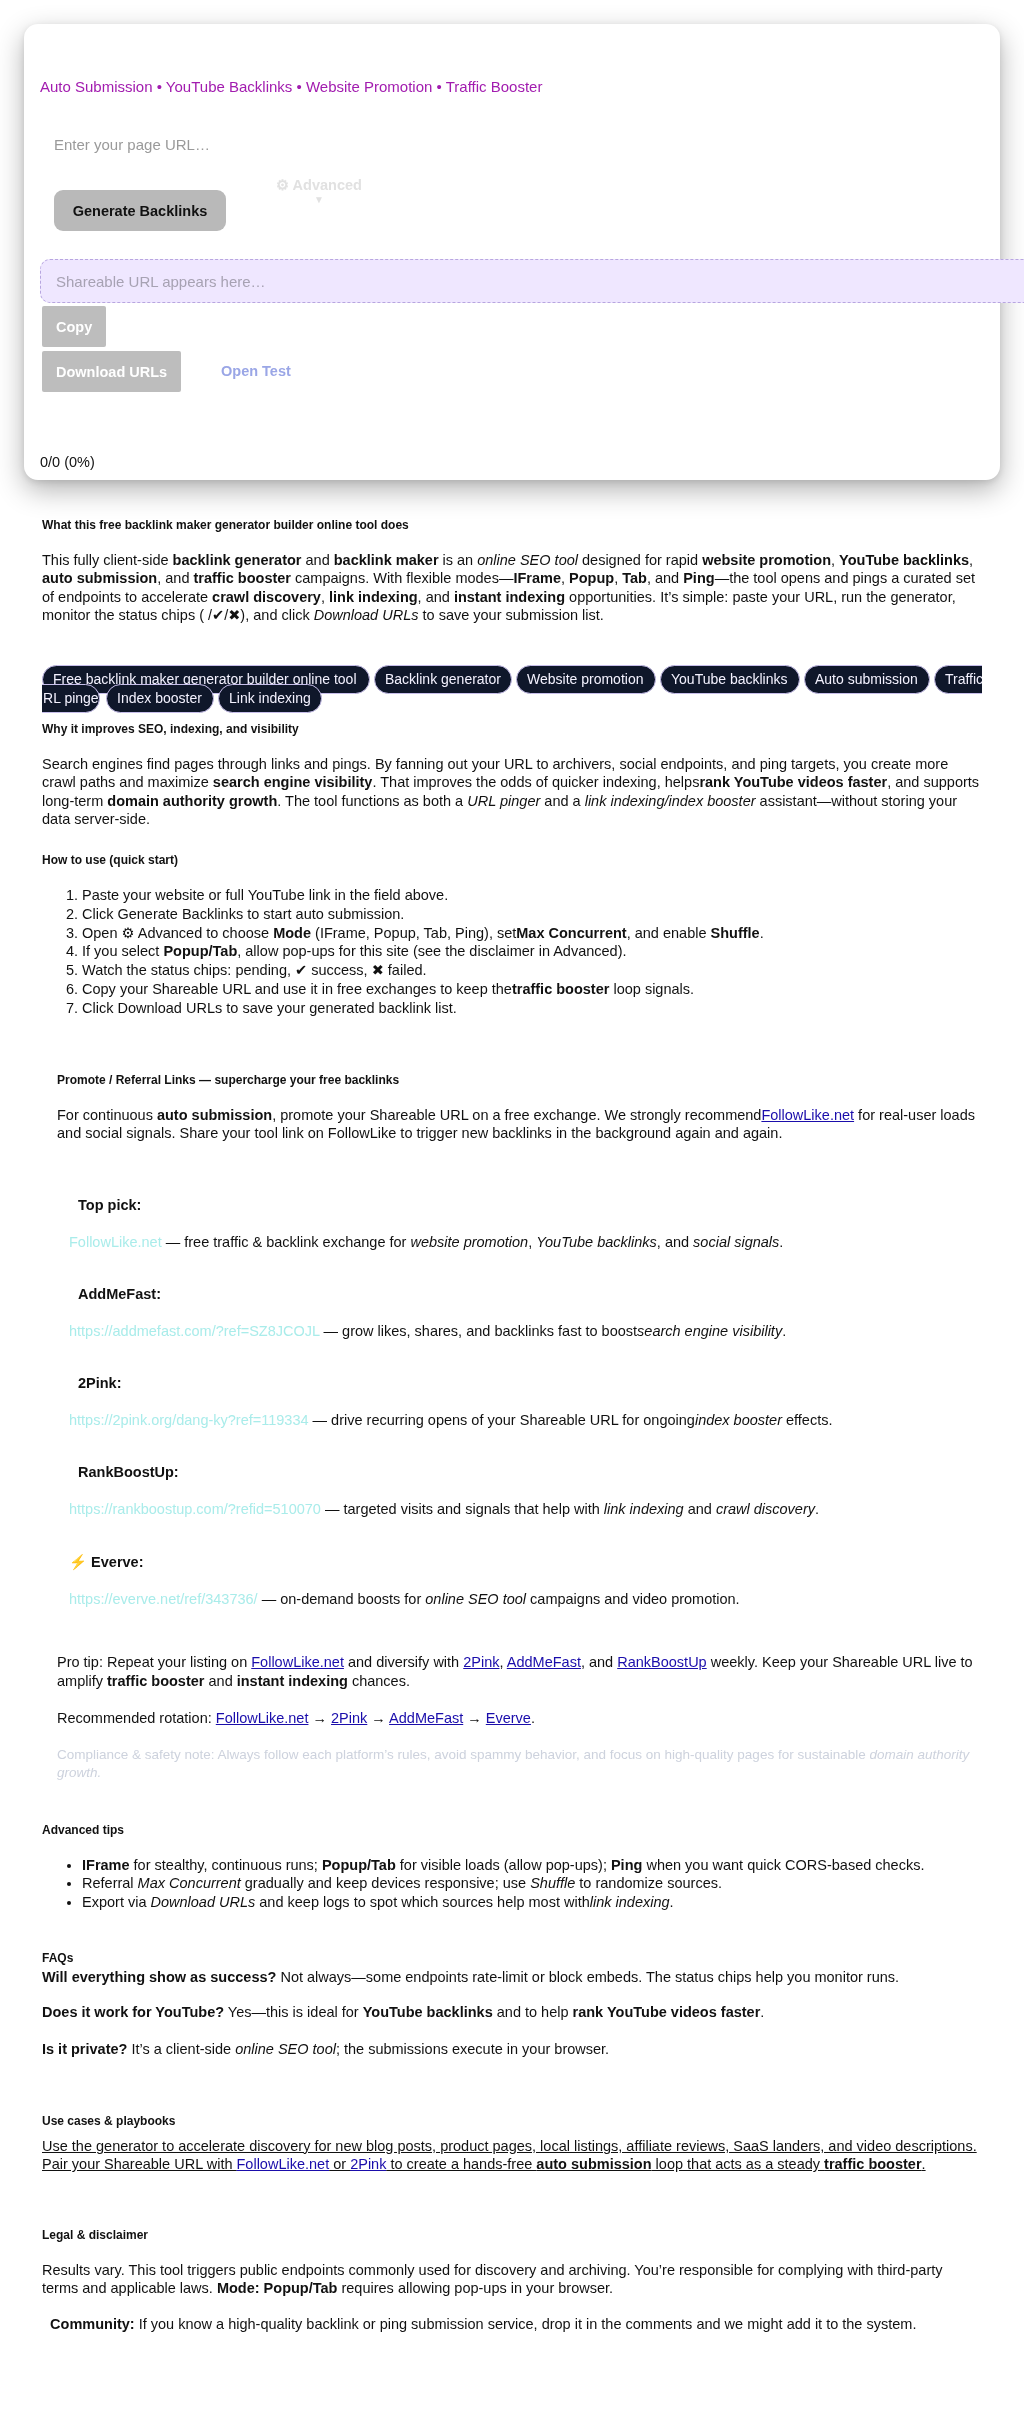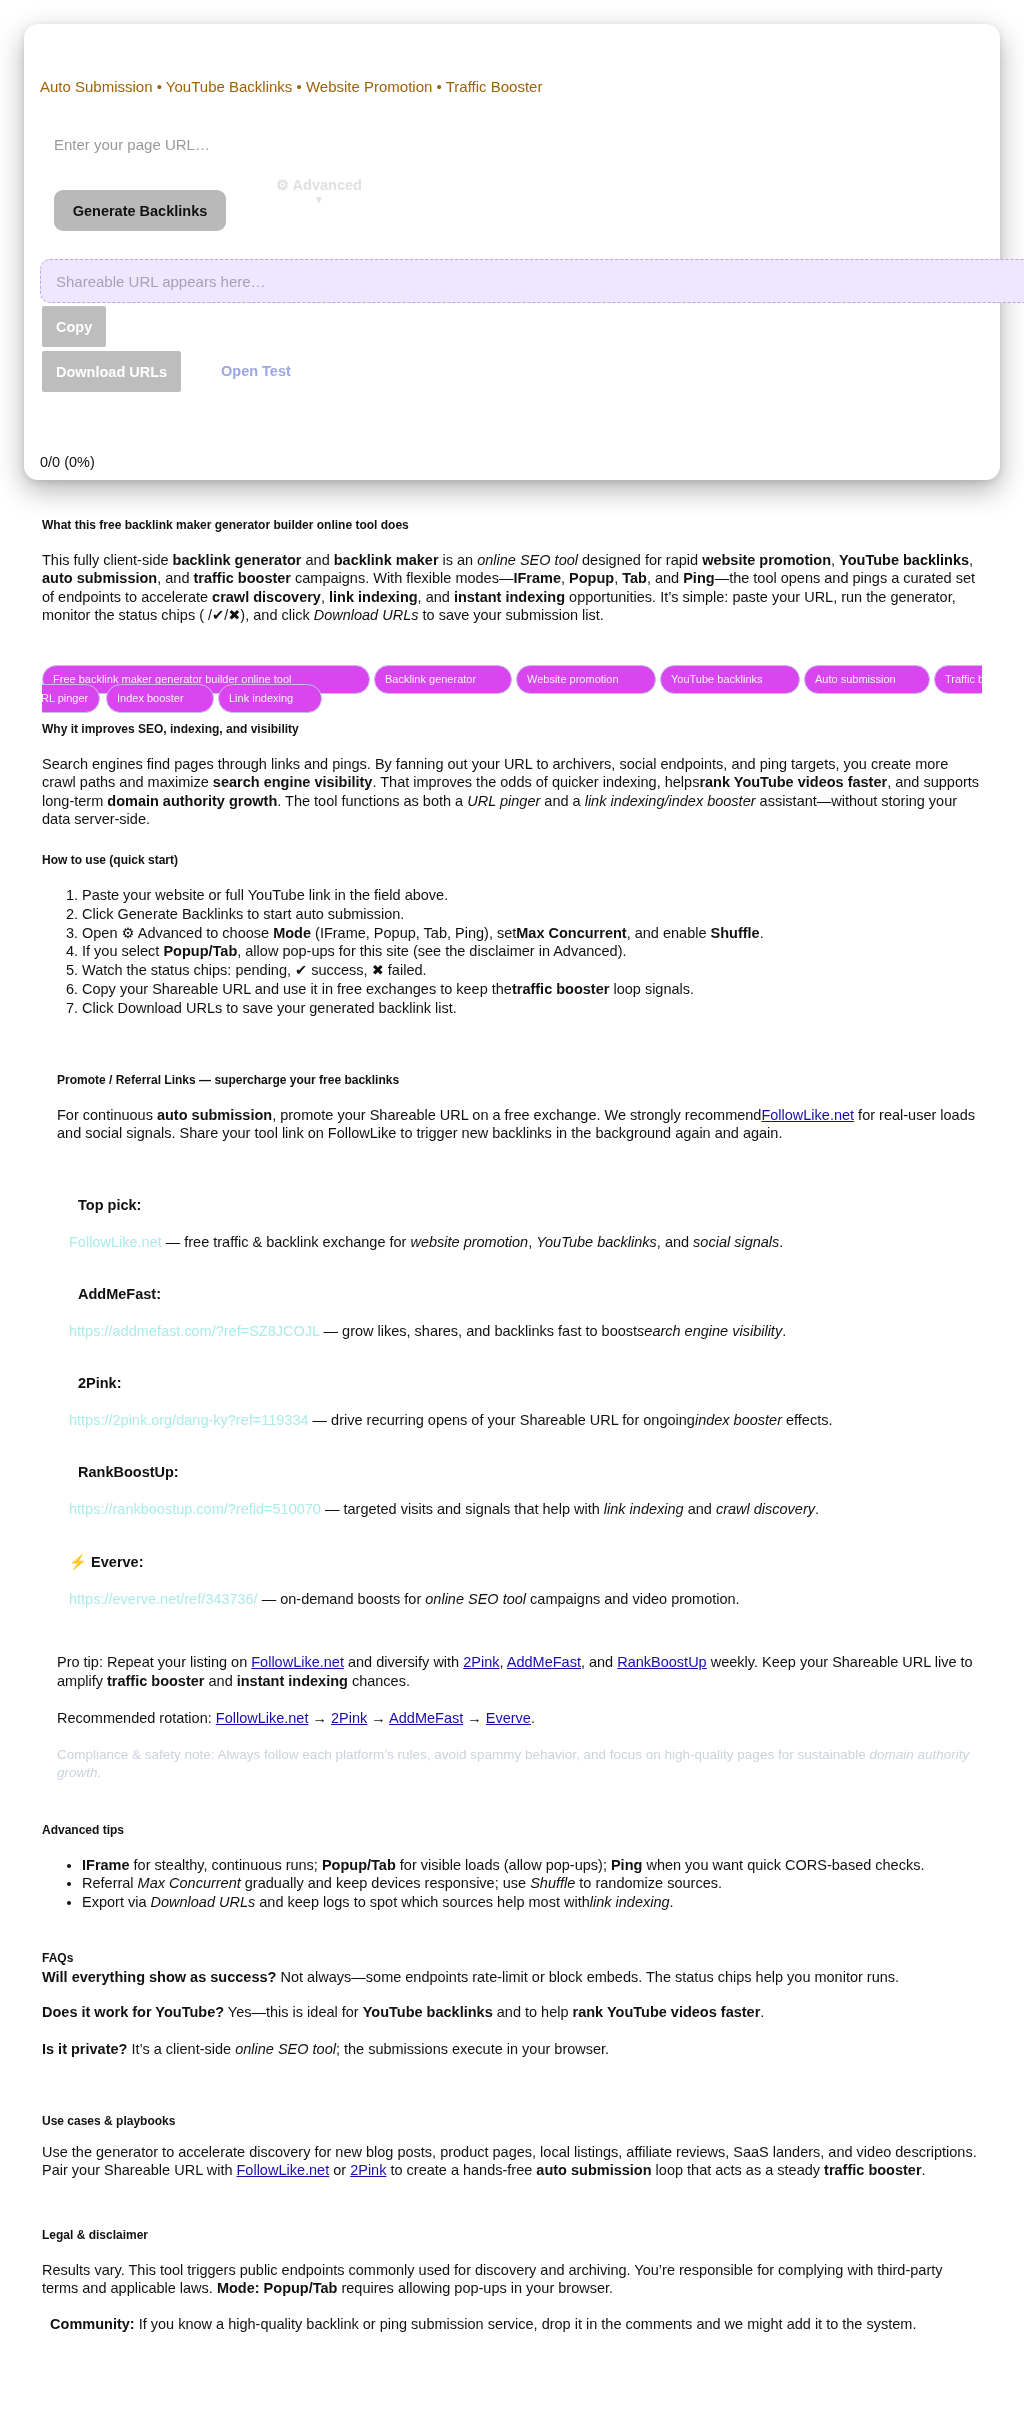--- a/index.html
+++ b/index.html
@@ -13,21 +13,21 @@
     line-height: 1.32;
   }
   .card {
     position: absolute;
     left: 24px; top: 24px;
     width: 976px; height: 456px;
     background: #fff;
     border-radius: 14px;
     box-shadow: 0 10px 28px rgba(0,0,0,0.30), 0 2px 6px rgba(0,0,0,0.10);
   }
-  .tagline { position: absolute; left: 16px; top: 53px; font-size: 15px; color: #a16207; }
+  .tagline { position: absolute; left: 16px; top: 53px; font-size: 15px; color: #a21caf; }
   .url-input {
     position: absolute; left: 30px; top: 100px; width: 400px; height: 40px;
     border: none; outline: none; background: transparent;
     font-family: Liberation Sans, sans-serif; font-size: 15px; color: #111; padding: 0;
   }
   .url-input::placeholder { color: #9a9a9a; }
   .btn-generate {
     position: absolute; left: 30px; top: 166px; width: 172px; height: 41px;
     background: #b9b9b9; border: none; border-radius: 9px;
     font-family: "Liberation Sans", sans-serif; font-weight: bold; font-size: 14.5px; color: #111;
@@ -48,22 +48,22 @@
     border-radius: 2px; font-family: "Liberation Sans", sans-serif; font-weight: bold; font-size: 14.5px; padding: 0 14px;
   }
   .btn-copy { left: 18px; top: 282px; }
   .btn-download { left: 18px; top: 327px; }
   .open-test { position: absolute; left: 197px; top: 338px; color: #9aa6e6; font-weight: bold; font-size: 14.5px; text-decoration: none; }
   .progress { position: absolute; left: 16px; top: 429px; font-size: 14.5px; }
   h2 { font-size: 12px; margin: 0; font-weight: bold; }
   p { margin: 0; }
   .chip {
     position: absolute; height: 29px; border-radius: 15px;
-    background: #d946ef; border: 1px solid #c6bde9; color: #f4f2ff;
-    font-size: 11px; line-height: 27px; padding: 0 10px; white-space: nowrap; overflow: hidden;
+    background: #0f172a; border: 1px solid #c6bde9; color: #f4f2ff;
+    font-size: 14px; line-height: 27px; padding: 0 10px; white-space: nowrap; overflow: hidden;
   }
   a.link { color: #1a0dab; text-decoration: underline; }
   a.ref { color: #a9ecea; text-decoration: none; }
   ol, ul { margin: 0; padding-left: 40px; }
   li { margin: 0; }
   .muted { color: #cdd2dd; }
   .abs { position: absolute; }
 </style>
 </head>
 <body>
@@ -177,21 +177,21 @@
 
 <div class="abs" style="left:42px; top:1951px; width:940px;" data-name="section-faqs">
   <h2 data-name="section-heading">FAQs</h2>
   <p style="margin-top:1px; line-height:1.28;" data-name="faq-item"><b>Will everything show as success?</b><span> Not always—some endpoints rate-limit or block embeds. The status chips help you monitor runs.</span></p>
   <p style="margin-top:17px;" data-name="faq-item"><b>Does it work for YouTube?</b><span> Yes—this is ideal for </span><b>YouTube backlinks</b><span> and to help </span><b>rank YouTube videos faster</b><span>.</span></p>
   <p style="margin-top:17px;" data-name="faq-item"><b>Is it private?</b><span> It’s a client-side </span><i>online SEO tool</i><span>; the submissions execute in your browser.</span></p>
 </div>
 
 <div class="abs" style="left:42px; top:2114px; width:940px;" data-name="section-usecases">
   <h2 data-name="section-heading">Use cases &amp; playbooks</h2>
-  <p style="margin-top:13px; line-height:1.28;" data-name="usecases-paragraph">
+  <p style="margin-top:7px; line-height:1.28;text-decoration:underline;" data-name="usecases-paragraph">
     <span>Use the generator to accelerate discovery for new blog posts, product pages, local listings, affiliate reviews, SaaS landers, and video descriptions. Pair your Shareable URL with </span><a class="link" href="#" data-name="followlike-link">FollowLike.net</a><span> or </span><a class="link" href="#" data-name="2pink-link">2Pink</a><span> to create a hands-free </span><b>auto submission</b><span> loop that acts as a steady </span><b>traffic booster</b><span>.</span>
   </p>
 </div>
 
 <div class="abs" style="left:42px; top:2228px; width:940px;" data-name="section-legal">
   <h2 data-name="section-heading">Legal &amp; disclaimer</h2>
   <p style="margin-top:17px; line-height:1.28;" data-name="legal-paragraph">
     <span>Results vary. This tool triggers public endpoints commonly used for discovery and archiving. You’re responsible for complying with third-party terms and applicable laws. </span><b>Mode: Popup/Tab</b><span> requires allowing pop-ups in your browser.</span>
   </p>
   <p style="margin-top:17px; line-height:1.28;" data-name="community-note">

